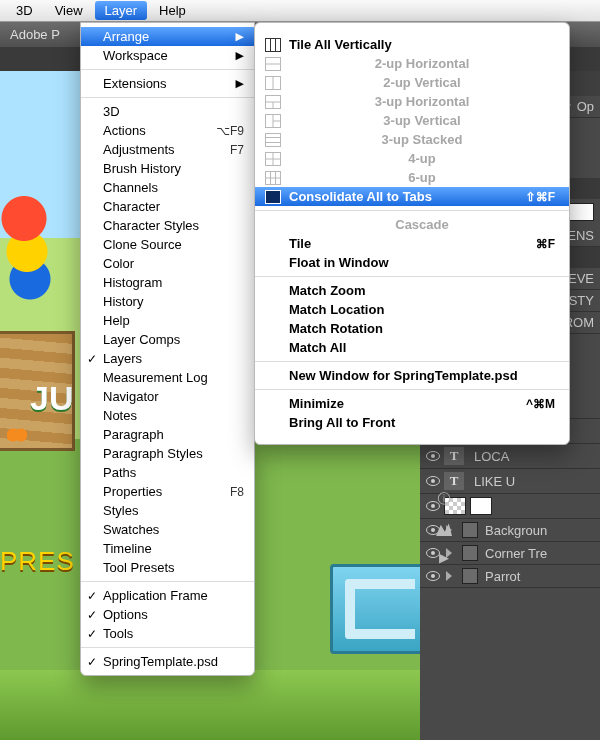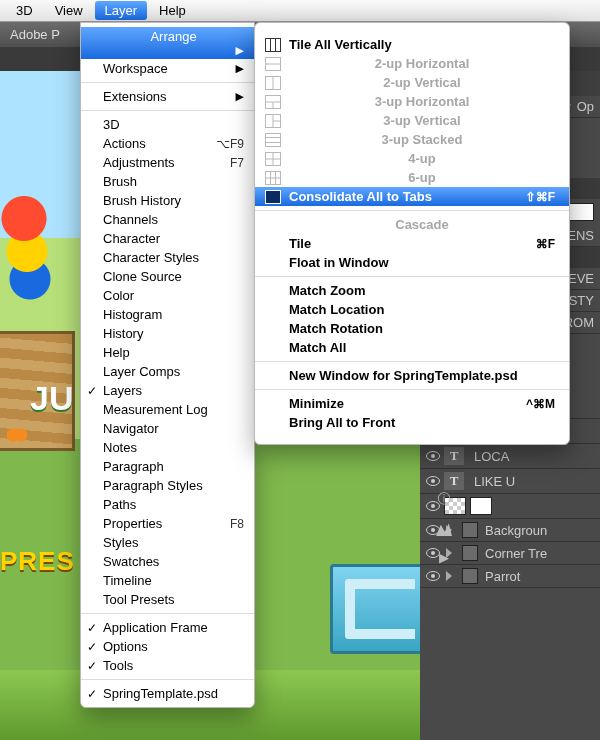--- a/index.html
+++ b/index.html
@@ -22,21 +22,21 @@
   
   .canvas { position:absolute; top:71px; left:0; width:420px; bottom:0;
     background:
       linear-gradient(#aee3ff 0%, #aee3ff 25%, #b7e07a 25%, #b7e07a 55%, #7fb84d 55%, #7fb84d 100%);
     z-index:1; }
   .wood { position:absolute; left:0; top:260px; width:75px; height:120px;
     background:repeating-linear-gradient(5deg,#caa262 0 10px,#b98945 10px 20px);
     border:3px solid #7a5a2a; border-left:none; }
   .ju { position:absolute; left:30px; top:300px; font-size:34px; font-weight:900; color:#fff;
     text-shadow:0 2px 0 #2a7a2a;margin-top:8px; }
-  .pres { position:absolute; left:0; top:475px; font-size:26px; font-weight:700;
+  .pres { position:absolute; left:0; top:475px; font-size:26px; font-weight:400;
     color:#ffd400; text-shadow:0 2px 0 #7a4a00; letter-spacing:1px;text-align:right; }
   .blockG { position:absolute; left:330px; top:493px; width:100px; height:90px;
     background:linear-gradient(#7fd4f0,#3aa5c4); border:3px solid #2a7a92; border-radius:4px; }
   .blockG::after { content:""; position:absolute; inset:12px; border:10px solid #cfeef7;
     border-right:none; border-radius:4px 0 0 4px; }
   .grass { position:absolute; left:0; right:180px; bottom:0; height:70px;
     background:linear-gradient(#8cc850,#5f9a2f); z-index:2; }
   .parrot { position:absolute; left:0; top:120px; width:60px; height:110px;
     background:radial-gradient(circle at 40% 25%,#ff4c30 0 22px,transparent 23px),
                radial-gradient(circle at 45% 55%,#ffd200 0 20px,transparent 21px),
@@ -65,21 +65,21 @@
   .sq { width:16px;height:16px; background:#6b6b6b; border:1px solid #222; margin-right:3px; }
 
   
   .dropdown { position:absolute; top:22px; left:80px; width:175px;
     background:#fff; border:1px solid #b9b9b9; border-radius:0 0 6px 6px;
     box-shadow:0 10px 24px rgba(0,0,0,.35); padding:4px 0; z-index:60; }
   .dropdown .row { display:flex; align-items:center; padding:2px 10px 2px 22px;
     position:relative; white-space:nowrap; }
   .dropdown .row .short { margin-left:auto; font-size:12px; color:#333; }
   .dropdown .row .arrow { margin-left:auto; font-size:11px; }
-  .dropdown .row.active { background:linear-gradient(#5ea6ff,#1a6ae0); color:#fff;flex-direction:column; }
+  .dropdown .row.active { background:linear-gradient(#5ea6ff,#1a6ae0); color:#fff; }
   .dropdown .row.active .arrow { color:#fff; }
   .dropdown .sep { height:1px; background:#dcdcdc; margin:4px 0; }
   .dropdown .check::before { content:"✓"; position:absolute; left:6px; font-size:12px; }
 
   
   .submenu { position:absolute; top:22px; left:254px; width:316px;
     background:#fff; border:1px solid #b9b9b9; border-radius:6px;
     box-shadow:0 10px 24px rgba(0,0,0,.35); padding:12px 0; z-index:61;font-weight:bold; }
   .submenu .row { display:flex; align-items:center; padding:2px 14px 2px 10px; gap:8px; }
   .submenu .row .short { margin-left:auto; font-size:12px; }
@@ -254,23 +254,20 @@
     </div>
     <div class="row">
       <span>Actions</span>
       <span class="short">⌥F9</span>
     </div>
     <div class="row">
       <span>Adjustments</span>
       <span class="short">F7</span>
     </div>
     <div class="row">
-      <span>Brush</span>
-    </div>
-    <div class="row">
       <span>Brush History</span>
     </div>
     <div class="row">
       <span>Channels</span>
     </div>
     <div class="row">
       <span>Character</span>
     </div>
     <div class="row">
       <span>Character Styles</span>

